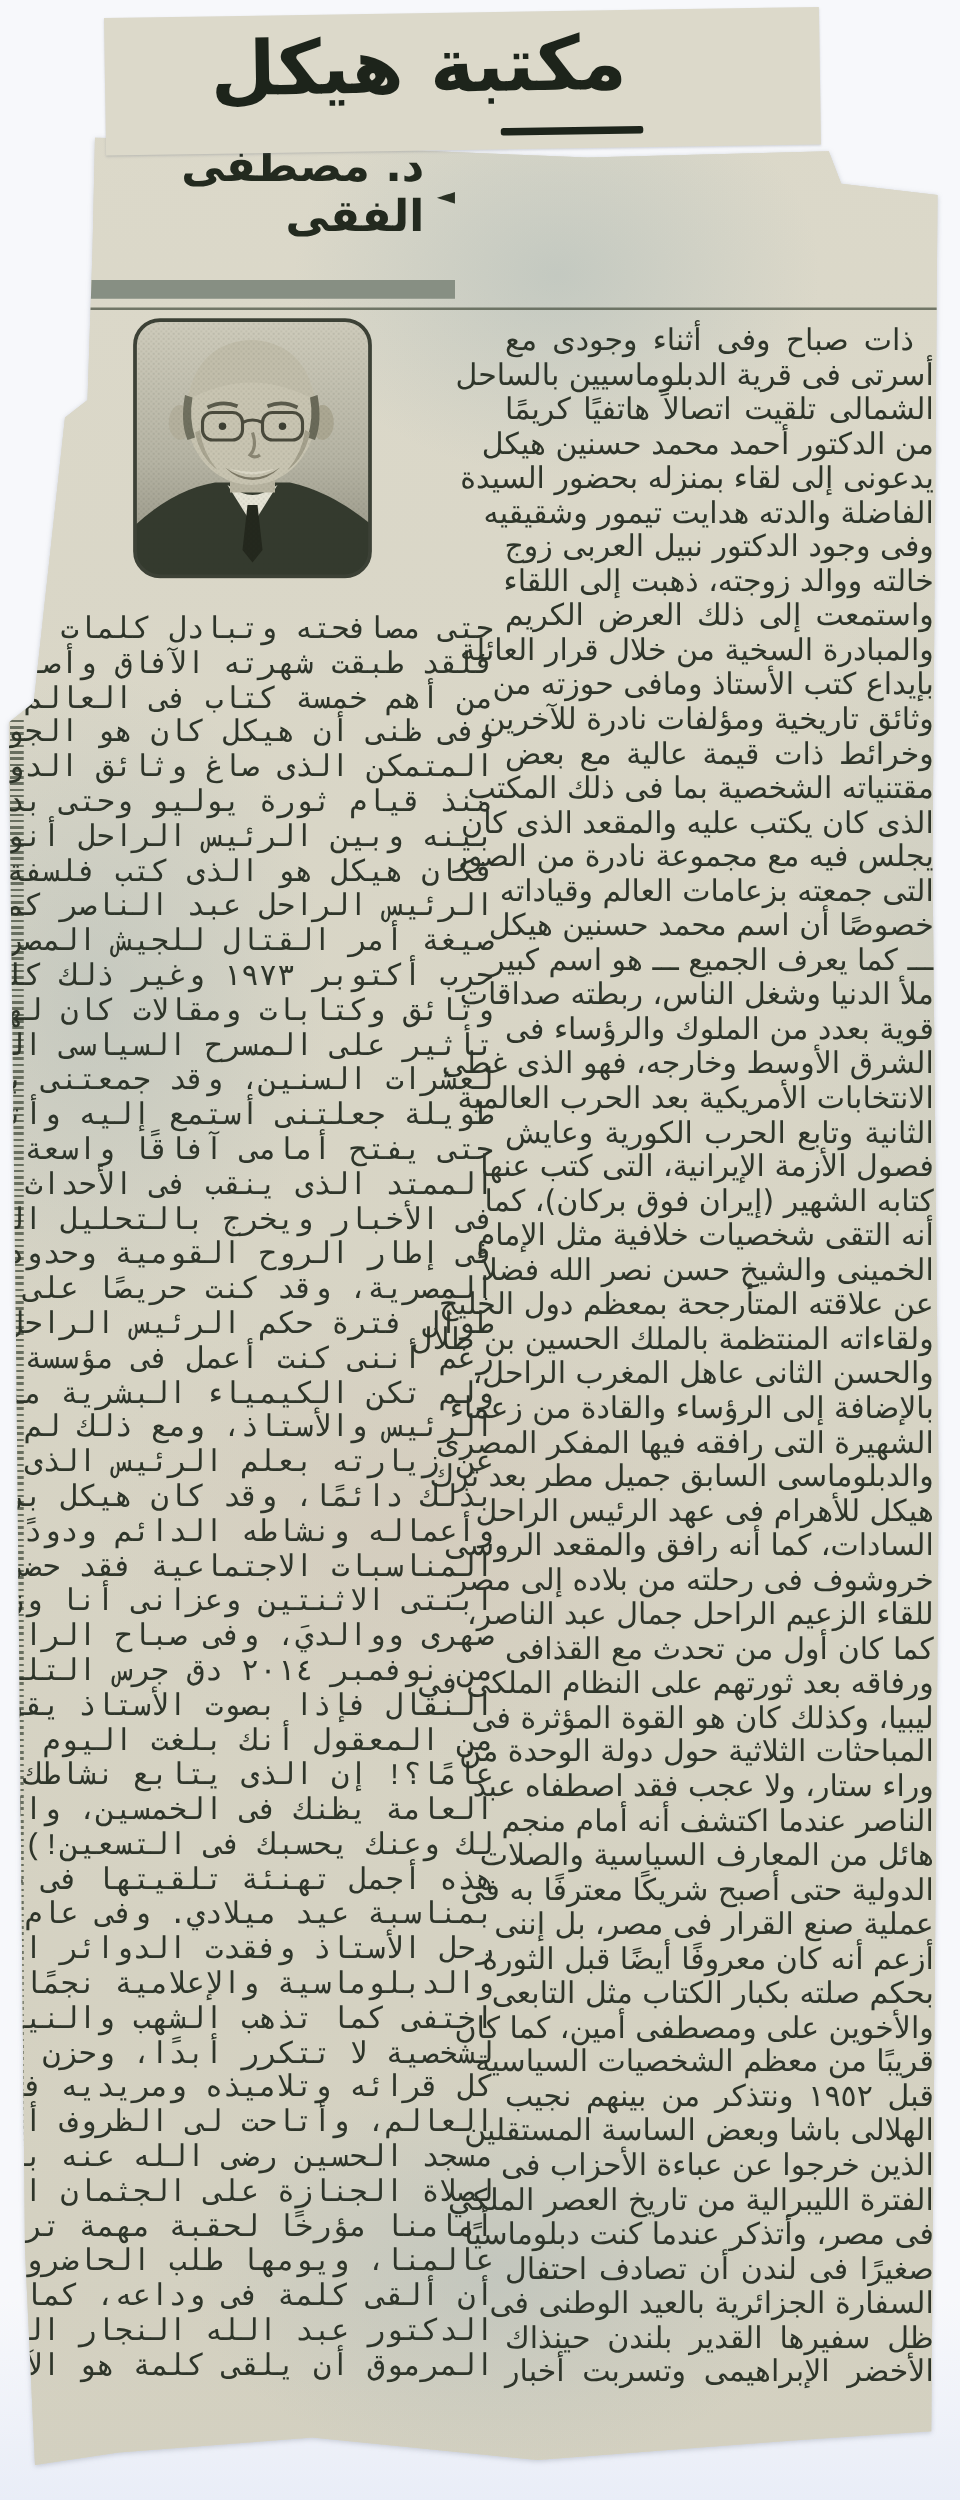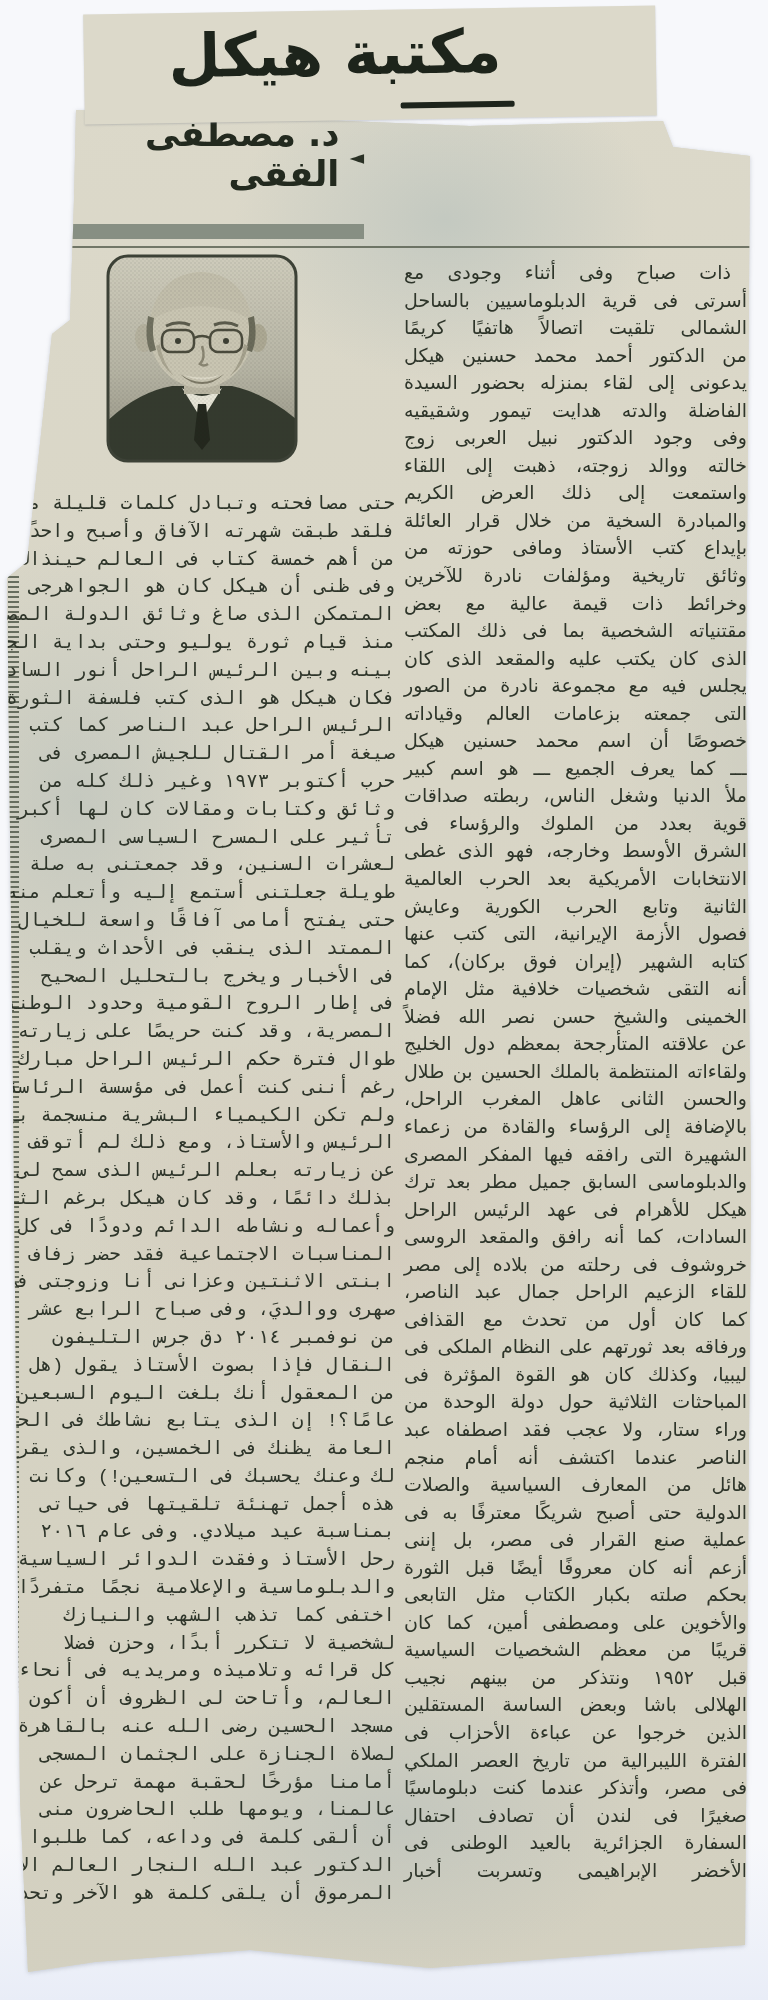--- a/index.html
+++ b/index.html
@@ -69,21 +69,21 @@
     background:linear-gradient(180deg,#9097 тем8c,#79816f);
     background-color:var(--byline_bar);}
   .full-rule{position:absolute;left:44px;top:246px;width:709px;height:2px;
     background:var(--rule);opacity:.75;}
 
   
   .photo{position:absolute;left:106px;top:254px;width:192px;height:209px;}
   .photo svg{display:block;width:100%;height:100%;}
 
   
-  .col{position:absolute;direction:rtl;color:var(--ink);font-size:19px;}
+  .col{position:absolute;direction:rtl;color:var(--ink);font-size:24px;}
   .col .line{
     line-height:27.55px;height:27.55px;white-space:nowrap;
     text-align:justify;text-align-last:justify;overflow:visible;
   }
   .col-right{left:404px;top:259px;width:343px;}
   .col-right .line{line-height:27.55px;height:27.55px;}
   .col-right .line:first-child{padding-right:16px;}
   .col-left{left:68px;top:491px;width:327px;}
   .col-left .line{line-height:27.8px;height:27.8px;font-family:Liberation Mono, monospace;}
 </style>
@@ -214,20 +214,21 @@
           <div class="line">بحكم صلته بكبار الكتاب مثل التابعى</div>
           <div class="line">والأخوين على ومصطفى أمين، كما كان</div>
           <div class="line">قريبًا من معظم الشخصيات السياسية</div>
           <div class="line">قبل ١٩٥٢ ونتذكر من بينهم نجيب</div>
           <div class="line">الهلالى باشا وبعض الساسة المستقلين</div>
           <div class="line">الذين خرجوا عن عباءة الأحزاب فى</div>
           <div class="line">الفترة الليبرالية من تاريخ العصر الملكي</div>
           <div class="line">فى مصر، وأتذكر عندما كنت دبلوماسيًا</div>
           <div class="line">صغيرًا فى لندن أن تصادف احتفال</div>
           <div class="line">السفارة الجزائرية بالعيد الوطنى فى</div>
+          <div class="line">ظل سفيرها القدير بلندن حينذاك</div>
           <div class="line">الأخضر الإبراهيمى وتسربت أخبار</div>
         </section>
 
       <section class="col col-left">
           <div class="line">حتى مصافحته وتبادل كلمات قليلة معه!</div>
           <div class="line">فلقد طبقت شهرته الآفاق وأصبح واحدًا</div>
           <div class="line">من أهم خمسة كتاب فى العالم حينذاك.</div>
           <div class="line">وفى ظنى أن هيكل كان هو الجواهرجى</div>
           <div class="line">المتمكن الذى صاغ وثائق الدولة المصرية</div>
           <div class="line">منذ قيام ثورة يوليو وحتى بداية الجفوة</div>

